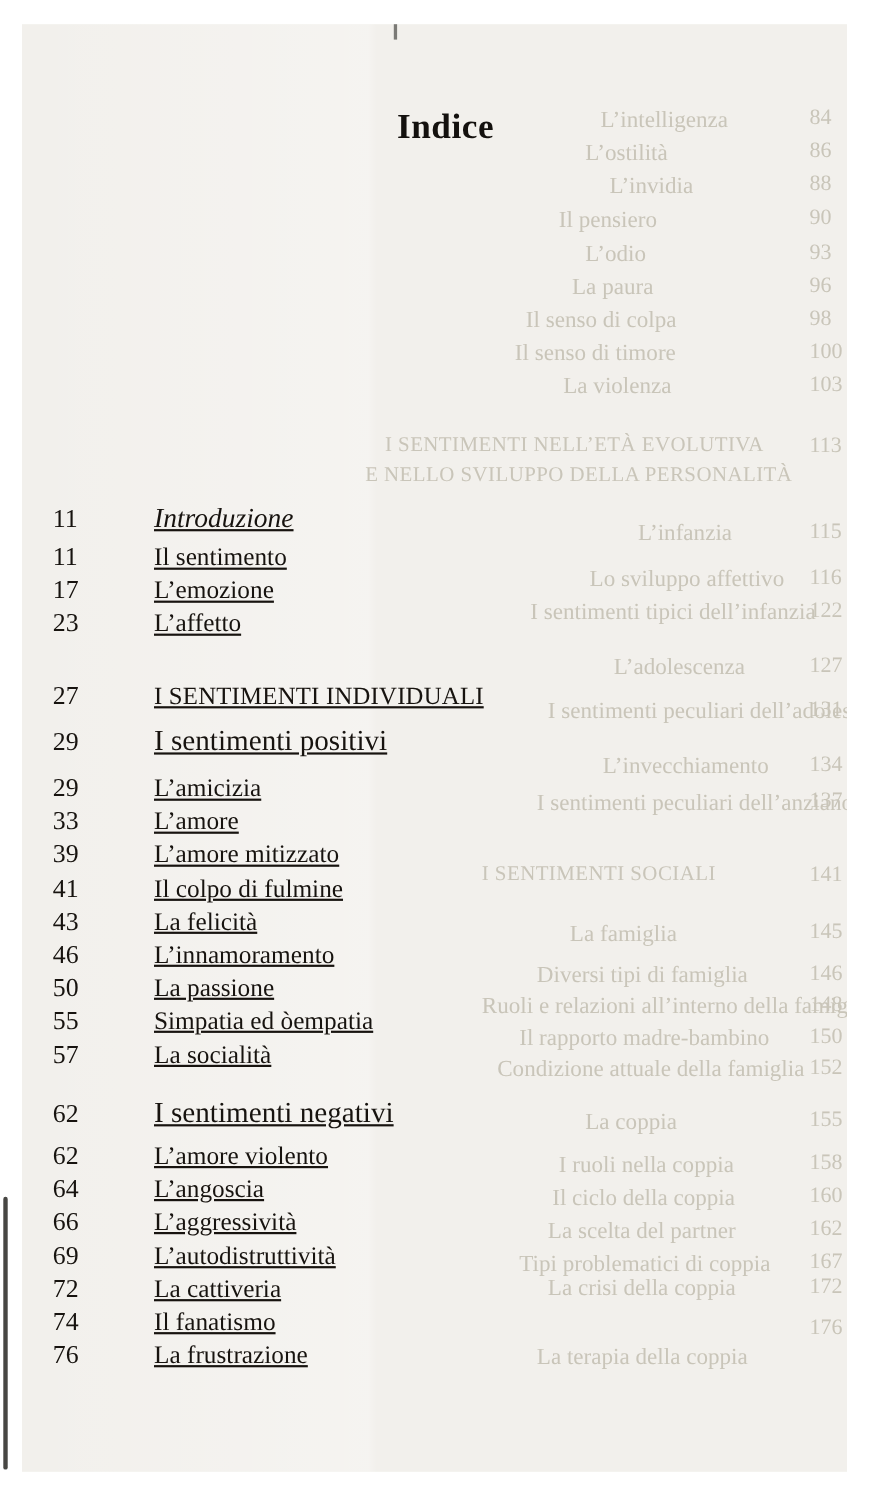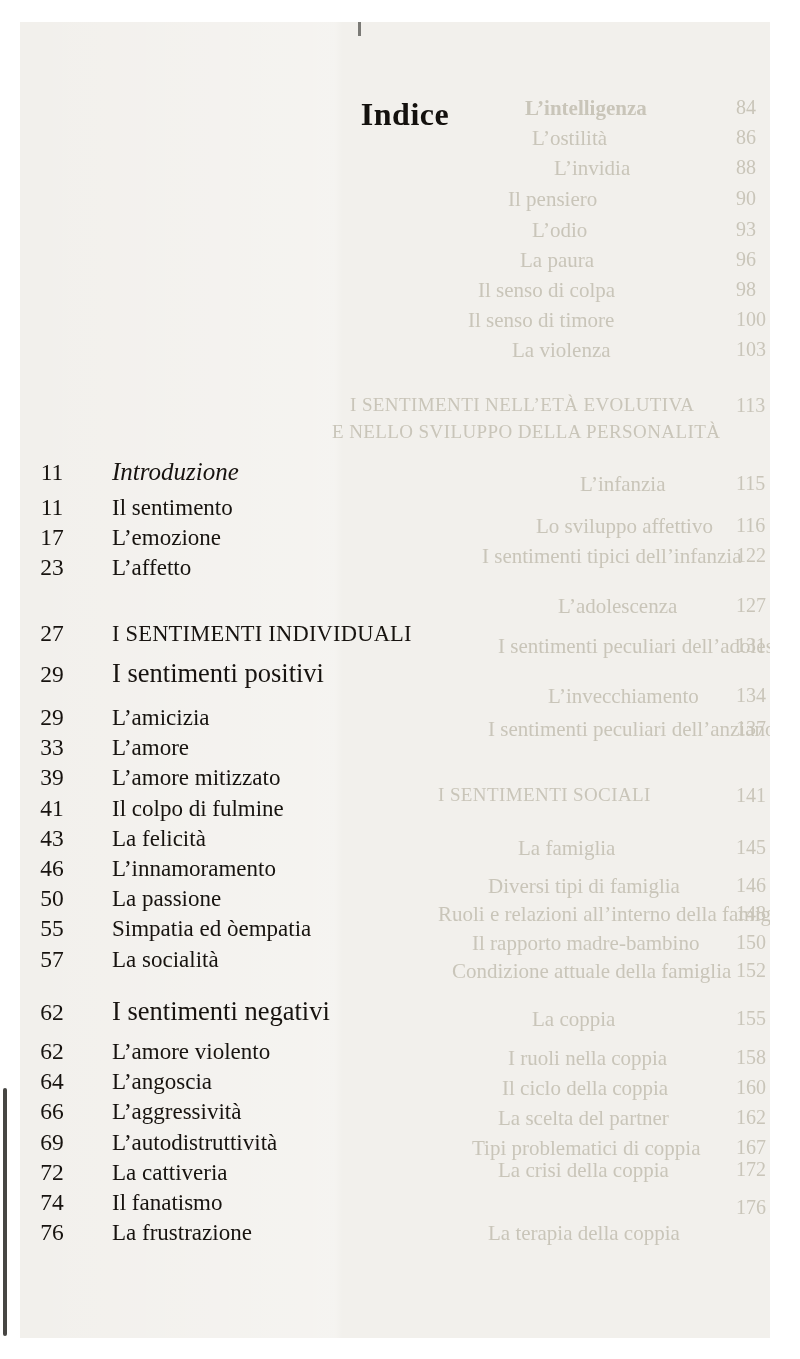--- a/index.html
+++ b/index.html
@@ -29,24 +29,25 @@
   .bleed-layer{position:absolute;left:0;top:0;width:100%;height:100%;overflow:hidden;}
   .bleed-line{position:absolute;left:0;width:100%;height:26px;color:#c9c5b9;filter:blur(0.55px);}
   .bleed-text{position:absolute;font-size:21px;white-space:nowrap;}
   .bleed-text.caps{font-size:19px;letter-spacing:.4px;}
   .bleed-num{position:absolute;left:716px;font-size:20px;}
   
   .toc-layer{position:absolute;left:0;top:0;width:100%;height:100%;}
   .toc-group{position:absolute;left:0;width:100%;color:#17130f;}
   .toc-row{display:flex;align-items:baseline;}
   .toc-num{
-    width:64px;flex:0 0 64px;text-align:center;
+    width:64px;flex:0 0 64px;text-align:left;
     font-size:23.5px;
-  }
-  .toc-label{margin-left:28px;white-space:nowrap;}
+    padding-left:28px;
+  }
+  .toc-label{margin-left:28px;white-space:nowrap;text-decoration:underline;}
   .g-intro .toc-row{height:42px;line-height:42px;}
   .g-intro .toc-label{font-style:italic;font-size:25px;}
   .g-plain .toc-row{height:30.2px;line-height:30.2px;}
   .g-plain .toc-label{font-size:23px;}
   .g-caps .toc-row{height:30px;line-height:30px;}
   .g-caps .toc-label{font-size:22.5px;letter-spacing:.2px;}
   .g-subhead .toc-row{height:30px;line-height:30px;}
   .g-subhead .toc-label{font-size:26.5px;}
   
   .spine-line{
@@ -59,21 +60,21 @@
   }
 </style>
 </head>
 <body>
 
 <div class="canvas">
   <div class="page">
     <div class="page-title">Indice</div>
     <div class="bleed-layer">
         <div class="bleed-line" style="top: 74px;">
-          <span class="bleed-text" style="left: 505px; font-weight: bold;">L’intelligenza</span>
+          <span class="bleed-text" style="left: 526px;">L’intelligenza</span>
           <span class="bleed-num">84</span>
         </div>
         <div class="bleed-line" style="top: 104px;">
           <span class="bleed-text" style="left: 512px;">L’ostilità</span>
           <span class="bleed-num">86</span>
         </div>
         <div class="bleed-line" style="top: 134px;">
           <span class="bleed-text" style="left: 505px; margin-left: 29px;">L’invidia</span>
           <span class="bleed-num">88</span>
         </div>

